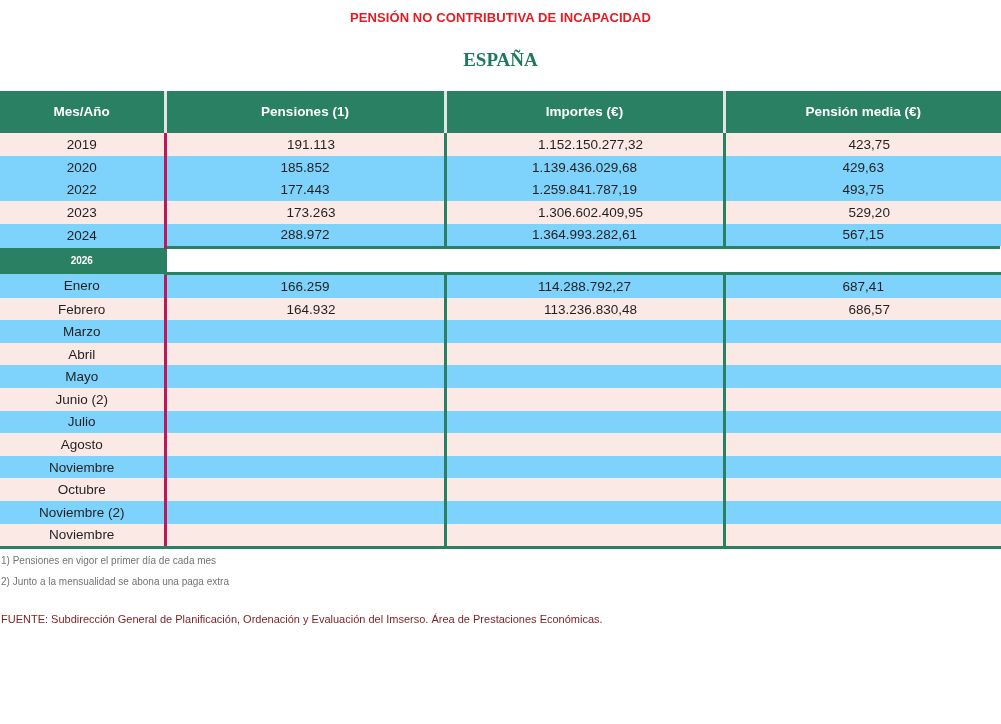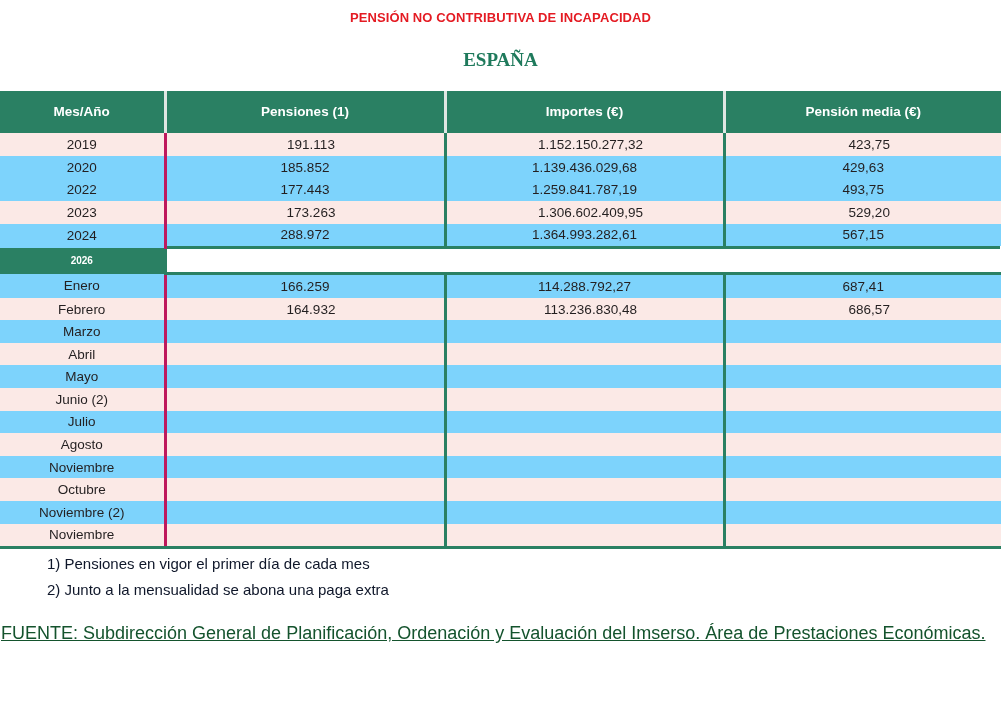--- a/index.html
+++ b/index.html
@@ -119,33 +119,31 @@
   }
 
   tbody tr.last-row td { border-bottom: 3px solid #2A8063; }
 
   
   .notes {
     padding-top: 7px;
     padding-left: 1px;
   }
   .note {
-    font-size: 15px;
-    color: #0f172a;
+    font-size: 10px;
+    color: #737373;
     font-weight: normal;
     line-height: 1.0;
     padding-bottom: 11px;
-    padding-left: 46px;
   }
   .source {
-    font-size: 18px;
-    color: #14532d;
+    font-size: 11px;
+    color: #7f1d1d;
     padding-top: 16px;
     line-height: 1.0;
-    text-decoration: underline;
   }
 </style>
 </head>
 <body>
 
 <div class="page">
 
   <div class="title-main">PENSIÓN NO CONTRIBUTIVA DE INCAPACIDAD</div>
 
   <div class="title-sub-wrap">

